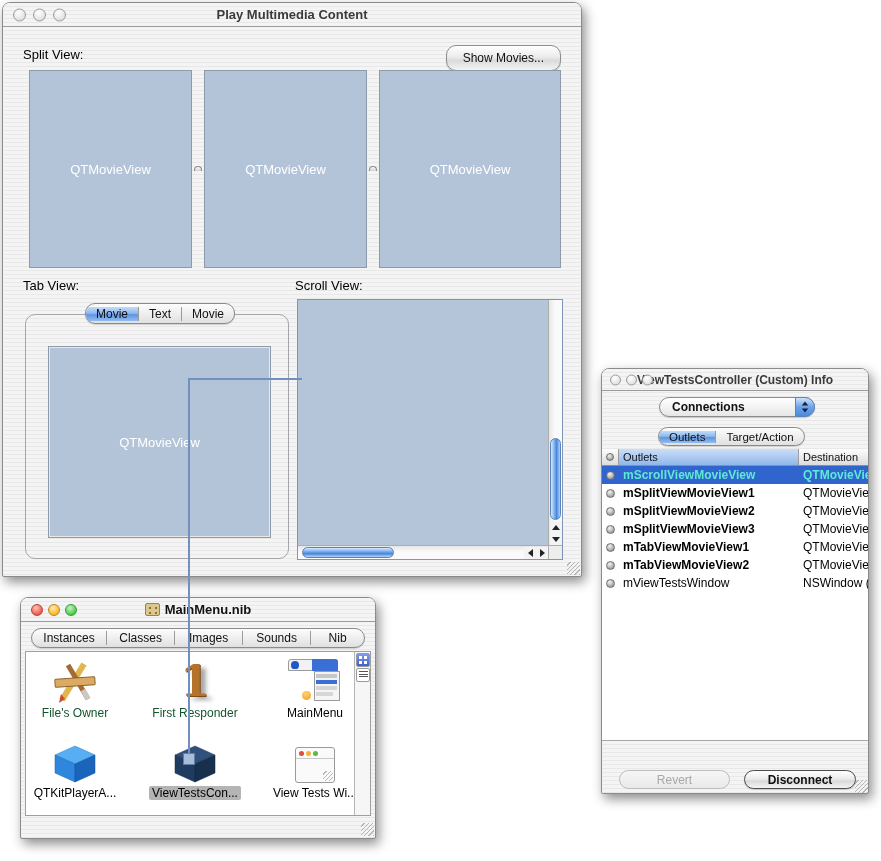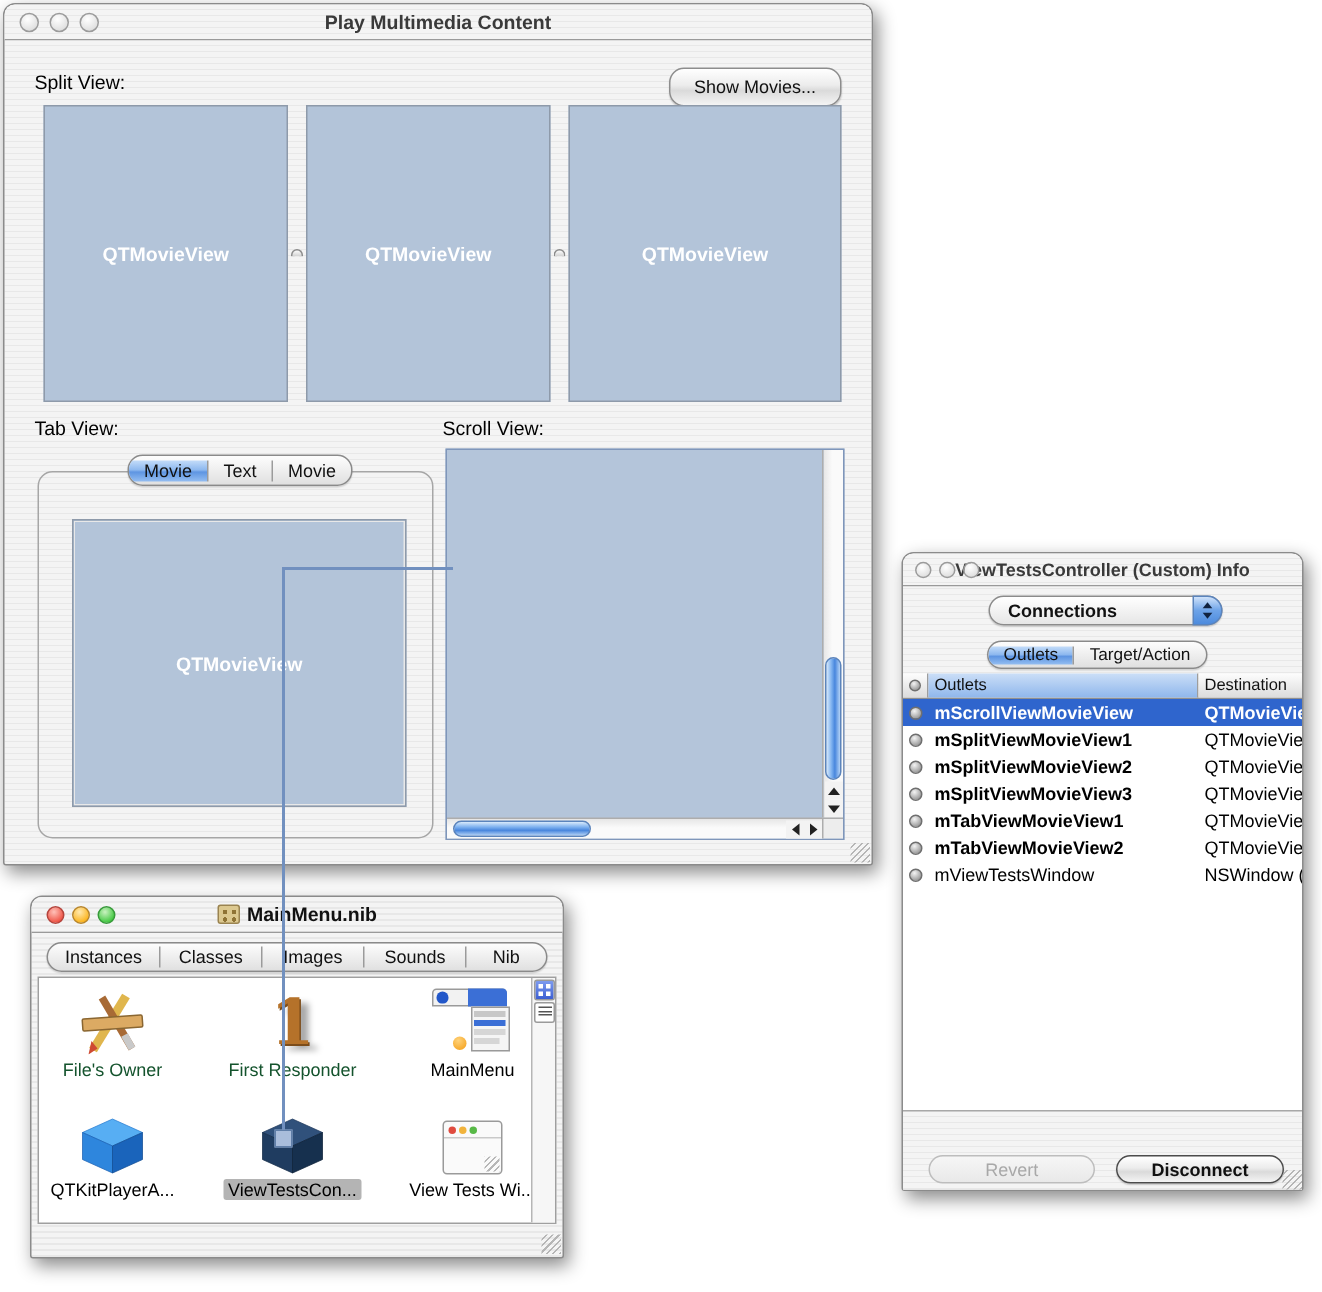--- a/index.html
+++ b/index.html
@@ -20,21 +20,21 @@
   .light.yellow { border:1px solid #b8862c; background:radial-gradient(circle at 40% 30%, #ffe9b0, #fcb827 70%, #eb9f10); }
   .light.green  { border:1px solid #379a3a; background:radial-gradient(circle at 40% 30%, #c9f2c0, #4ccb4a 70%, #2aa62e); }
 
   .label { position:absolute; font-size:13px; color:#000; }
 
   .aquabtn { display:flex; align-items:center; justify-content:center; border:1px solid #8d8d8d; border-radius:10px;
              background:linear-gradient(180deg,#ffffff,#ececec 45%,#dadada 60%,#f4f4f4); font-size:12px; color:#111;
              box-shadow:0 1px 1px rgba(0,0,0,0.18); white-space:nowrap; }
 
   .pane { background:#b3c4d9; border:1px solid #8e9aaa; display:flex; align-items:center; justify-content:center; }
-  .pane-label { color:#fff; font-weight:bold; font-size:13px; }
+  .pane-label { color:#fff; font-weight:normal; font-size:13px; }
 
   .dimple { position:absolute; width:8px; height:5px; border-radius:4px 4px 0 0;
             border:1px solid #8b8b8b; border-bottom:none; background:linear-gradient(180deg,#fdfdfd,#cfcfcf); }
 
   .seg-capsule { position:absolute; display:flex; border:1px solid #8a8a8a; border-radius:10px;
                  background:linear-gradient(180deg,#fdfdfd,#e0e0e0); overflow:hidden;
                  box-shadow:0 1px 1px rgba(0,0,0,0.15);align-items:center; }
   .seg { display:flex; align-items:center; justify-content:center; font-size:12px; color:#111;
          border-right:1px solid #9b9b9b; padding:0 10px; white-space:nowrap; }
   .seg:last-child { border-right:none; }
@@ -77,21 +77,21 @@
                background-image:linear-gradient(#555,#555),linear-gradient(#555,#555),linear-gradient(#555,#555),linear-gradient(#555,#555);
                background-size:9px 1px; background-repeat:no-repeat;
                background-position:0 0,0 2.5px,0 5px,0 7.5px; }
 
   
   .tblhead { position:absolute; display:flex; height:17px; font-size:11px; color:#111; border-bottom:1px solid #8f8f8f; }
   .hcell { display:flex; align-items:center; border-right:1px solid #9d9d9d; padding-left:4px; overflow:hidden; white-space:nowrap;
            background:linear-gradient(180deg,#fdfdfd,#dcdcdc); }
   .hcell.bluehead { background:linear-gradient(180deg,#cbdef7,#8fb7ec); }
   .trow { display:flex; height:18px; align-items:center; font-size:12px; color:#000; background:#fff; }
-  .trow.sel { background:#2f65cd; color:#ffffff; }
+  .trow.sel { background:#2f65cd; color:#5eead4; }
   .tc0 { width:17px; display:flex; align-items:center; justify-content:center; flex:none; }
   .tc1 { width:180px; padding-left:4px; overflow:hidden; white-space:nowrap; flex:none; }
   .tc2 { flex:1; padding-left:4px; overflow:hidden; white-space:nowrap; }
   .boldcell { font-weight:bold; }
   .dot3d { width:9px; height:9px; border-radius:50%; border:1px solid #6f6f6f;
            background:radial-gradient(circle at 38% 30%, #f4f4f4, #a8a8a8 65%, #818181); }
 
   .popup { position:absolute; border:1px solid #8b8b8b; border-radius:10px;
            background:linear-gradient(180deg,#ffffff,#e6e6e6); display:flex; align-items:center;
            padding-left:12px; font-size:12px; font-weight:bold; color:#111;

